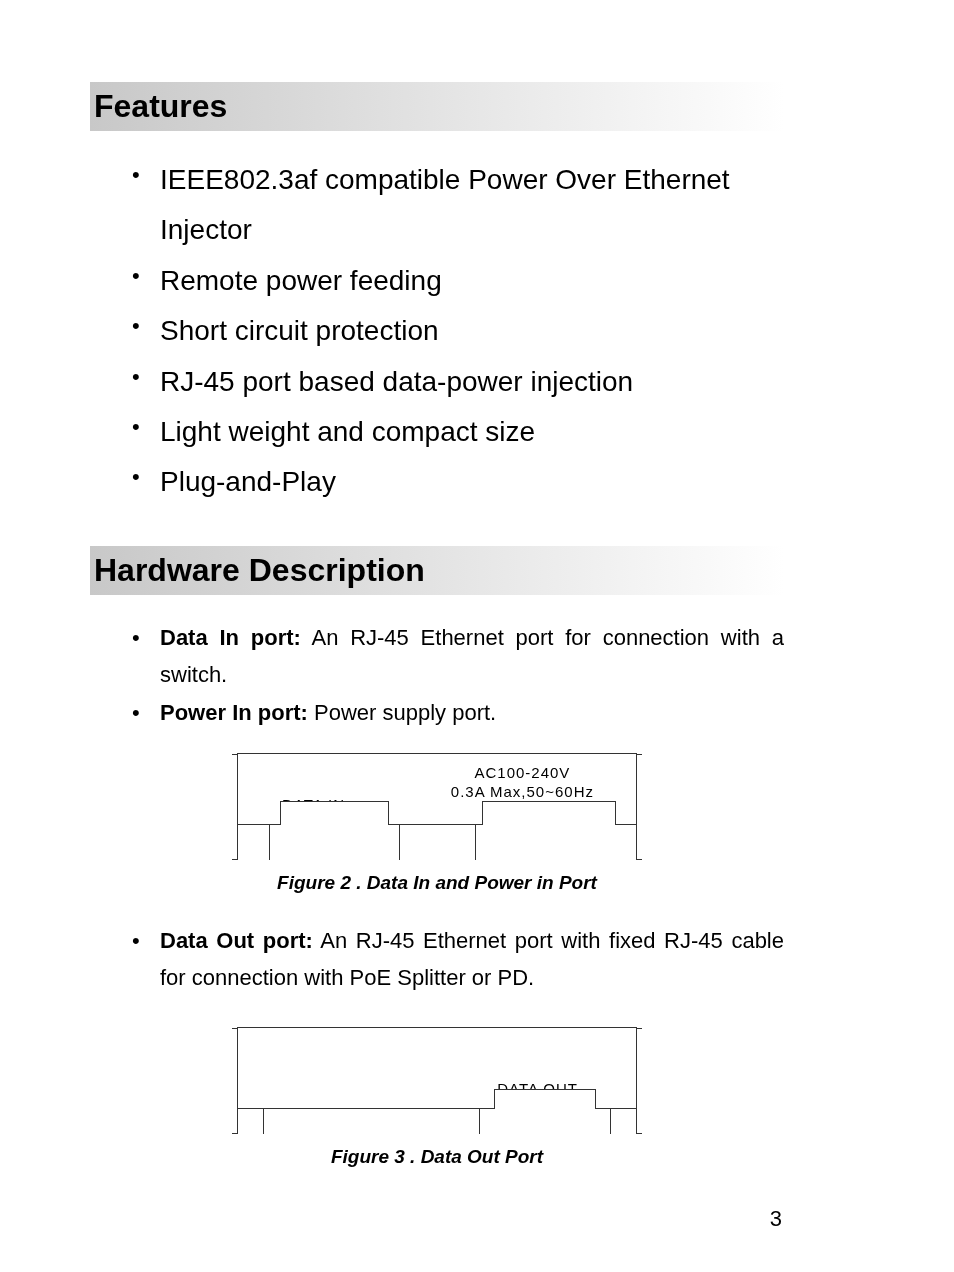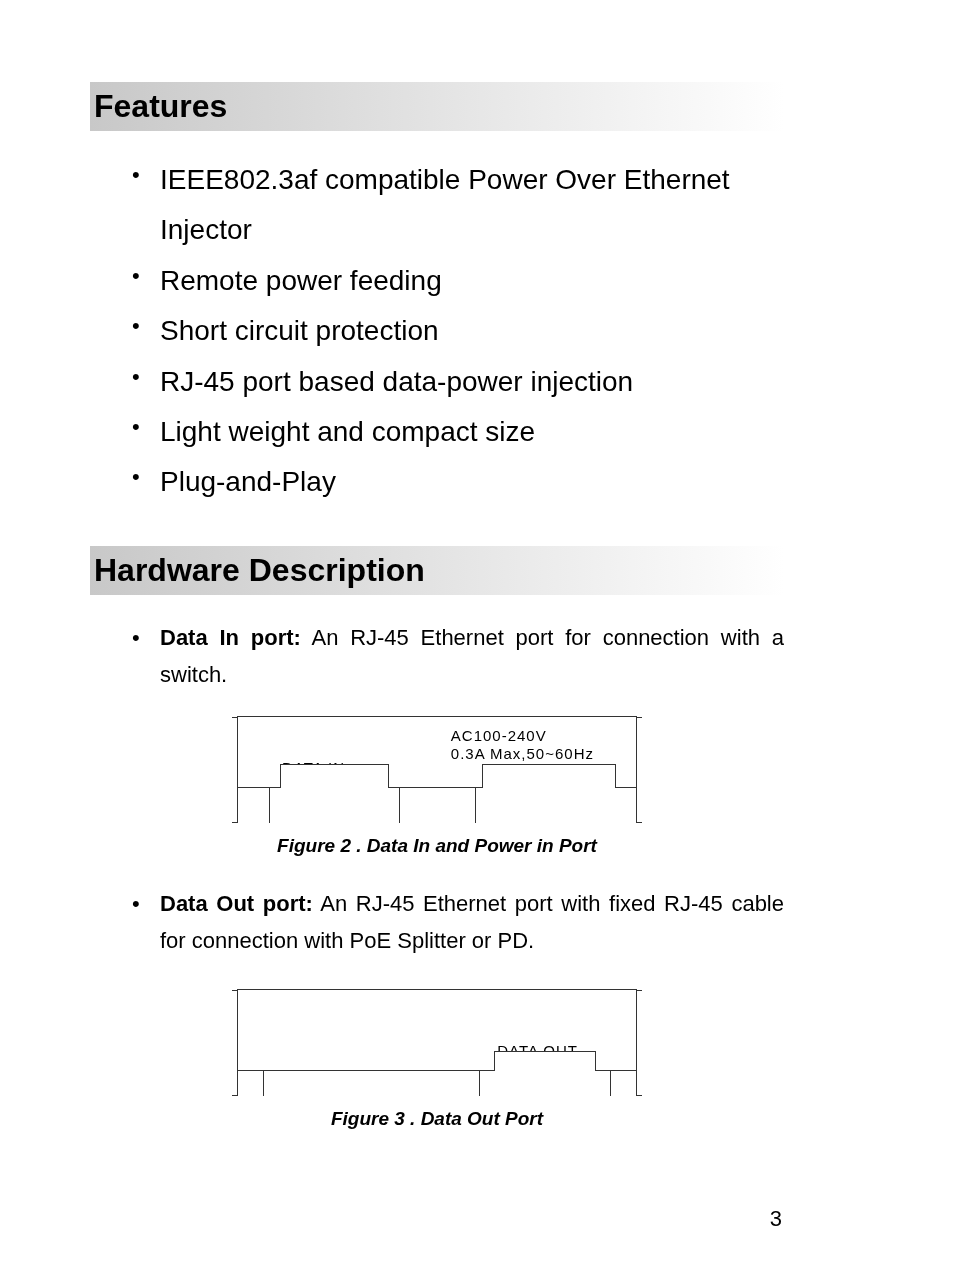--- a/index.html
+++ b/index.html
@@ -79,21 +79,21 @@
   .device-top {
     height: 70px;
     position: relative;
   }
   .power-label {
     position: absolute;
     right: 42px;
     top: 10px;
     font-size: 15px;
     letter-spacing: 1px;
-    text-align: left;
+    text-align: center;
     line-height: 1.25;
   }
   .data-in-label {
     position: absolute;
     left: 44px;
     top: 42px;
     font-size: 15px;
     letter-spacing: 1px;
   }
   .device-bottom-row {
@@ -198,20 +198,23 @@
     <li>Plug-and-Play</li>
   </ul>
 
   <h1 class="section-heading">Hardware Description</h1>
 
 
   <ul class="ports">
     <li>
       <span class="bold">Data In port:</span><span> An RJ-45 Ethernet port for connection with a switch.</span>
     </li>
+    <li>
+      <span class="bold">Power In port:</span><span> Power supply port.</span>
+    </li>
   </ul>
 
   <div class="figure-wrap">
     <div class="device-box">
       <div class="port-side-edge"></div>
       <div class="port-side-edge right"></div>
       <div class="device-top">
         <div class="power-label">
           <span>AC100-240V</span><br>
           <span>0.3A Max,50~60Hz</span>

